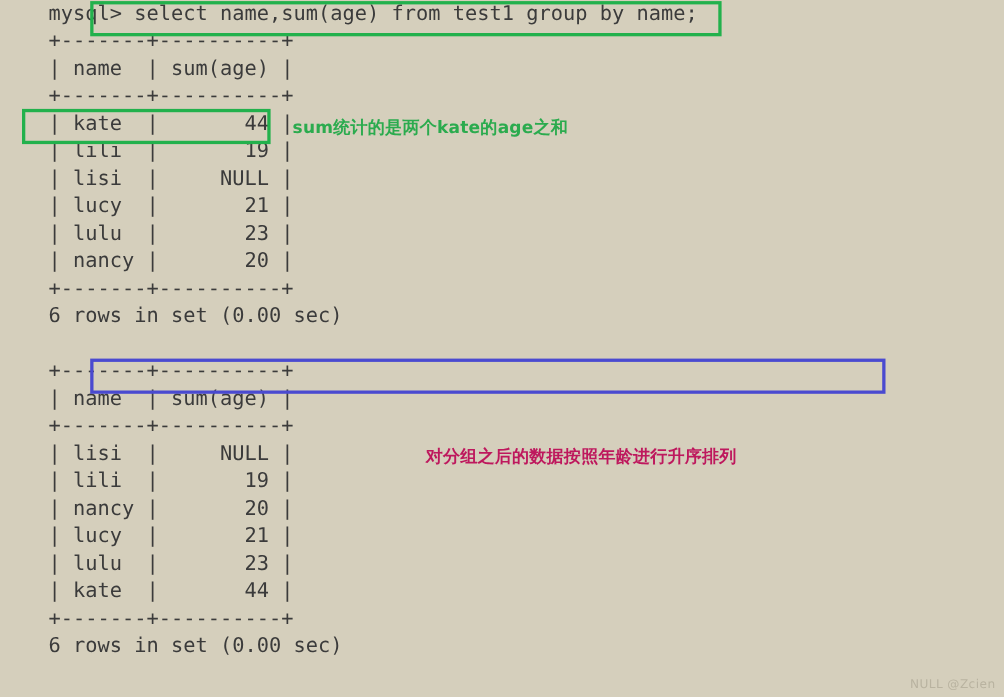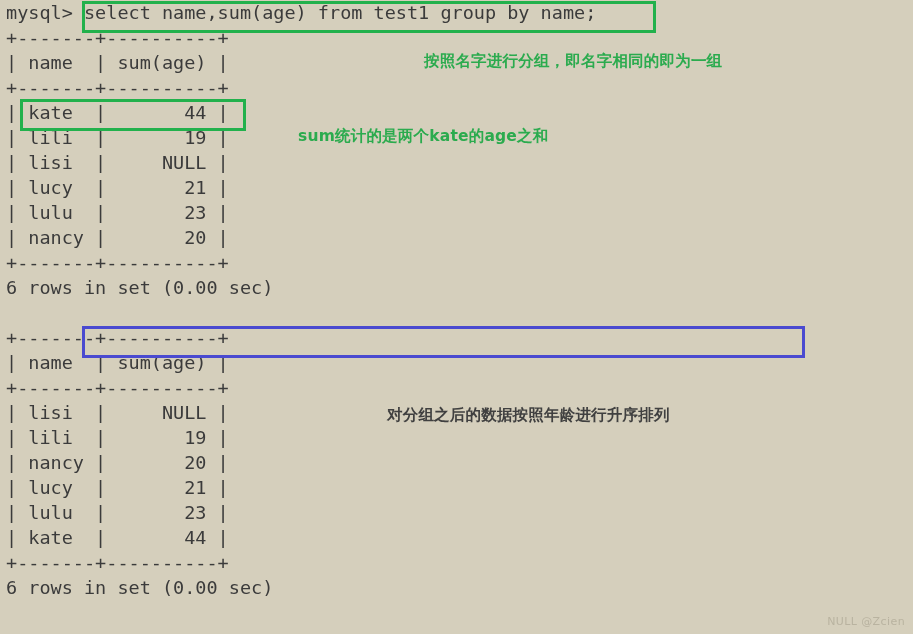--- a/index.html
+++ b/index.html
@@ -31,20 +31,21 @@
   }
   .line {
     height: 25px;
     line-height: 25px;
     font-family: "DejaVu Sans Mono", "Liberation Mono", monospace;
     font-size: 18.5px;
     color: #3b3b3b;
     white-space: pre;
     padding-left: 6px;
     letter-spacing: 0px;
+    margin-left: 38px;
   }
   .line.blank { color: transparent; }
 
   
   .hlbox {
     position: absolute;
     box-sizing: border-box;
     pointer-events: none;
   }
   .hlbox.green { border: 3px solid #22b14c; }
@@ -53,21 +54,21 @@
   
   .anno {
     position: absolute;
     font-family: "DejaVu Sans", "Liberation Sans", sans-serif;
     font-weight: bold;
     font-size: 15.5px;
     white-space: nowrap;
     letter-spacing: 0.2px;
   }
   .anno.green { color: #2bab4e; }
-  .anno.blue  { color: #404040; }
+  .anno.blue  { color: #be185d; }
 
   
   .watermark {
     position: absolute;
     right: 8px;
     bottom: 6px;
     font-family: "DejaVu Sans", "Liberation Sans", sans-serif;
     font-size: 11px;
     color: #b9b3a0;
     letter-spacing: 0.4px;
@@ -105,21 +106,20 @@
     <div class="line">+-------+----------+</div>
     <div class="line">6 rows in set (0.00 sec)</div>
   </div>
 
   <div class="hlbox green" style="left:82px; top:1px; width:574px; height:32px;"></div>
 
   <div class="hlbox green" style="left:20px; top:99px; width:226px; height:32px;"></div>
 
   <div class="hlbox blue" style="left:82px; top:326px; width:723px; height:32px;"></div>
 
-  <div class="anno green" style="left:424px; top:51px;">按照名字进行分组，即名字相同的即为一组</div>
 
-  <div class="anno green" style="left:266px; top:126px;margin-left:32px;">sum统计的是两个kate的age之和</div>
+  <div class="anno green" style="left:266px; top:106px;">sum统计的是两个kate的age之和</div>
 
   <div class="anno blue" style="left:387px; top:405px;">对分组之后的数据按照年龄进行升序排列</div>
 
   <div class="watermark">NULL @Zcien</div>
 
 </div>
 
 </body></html>

